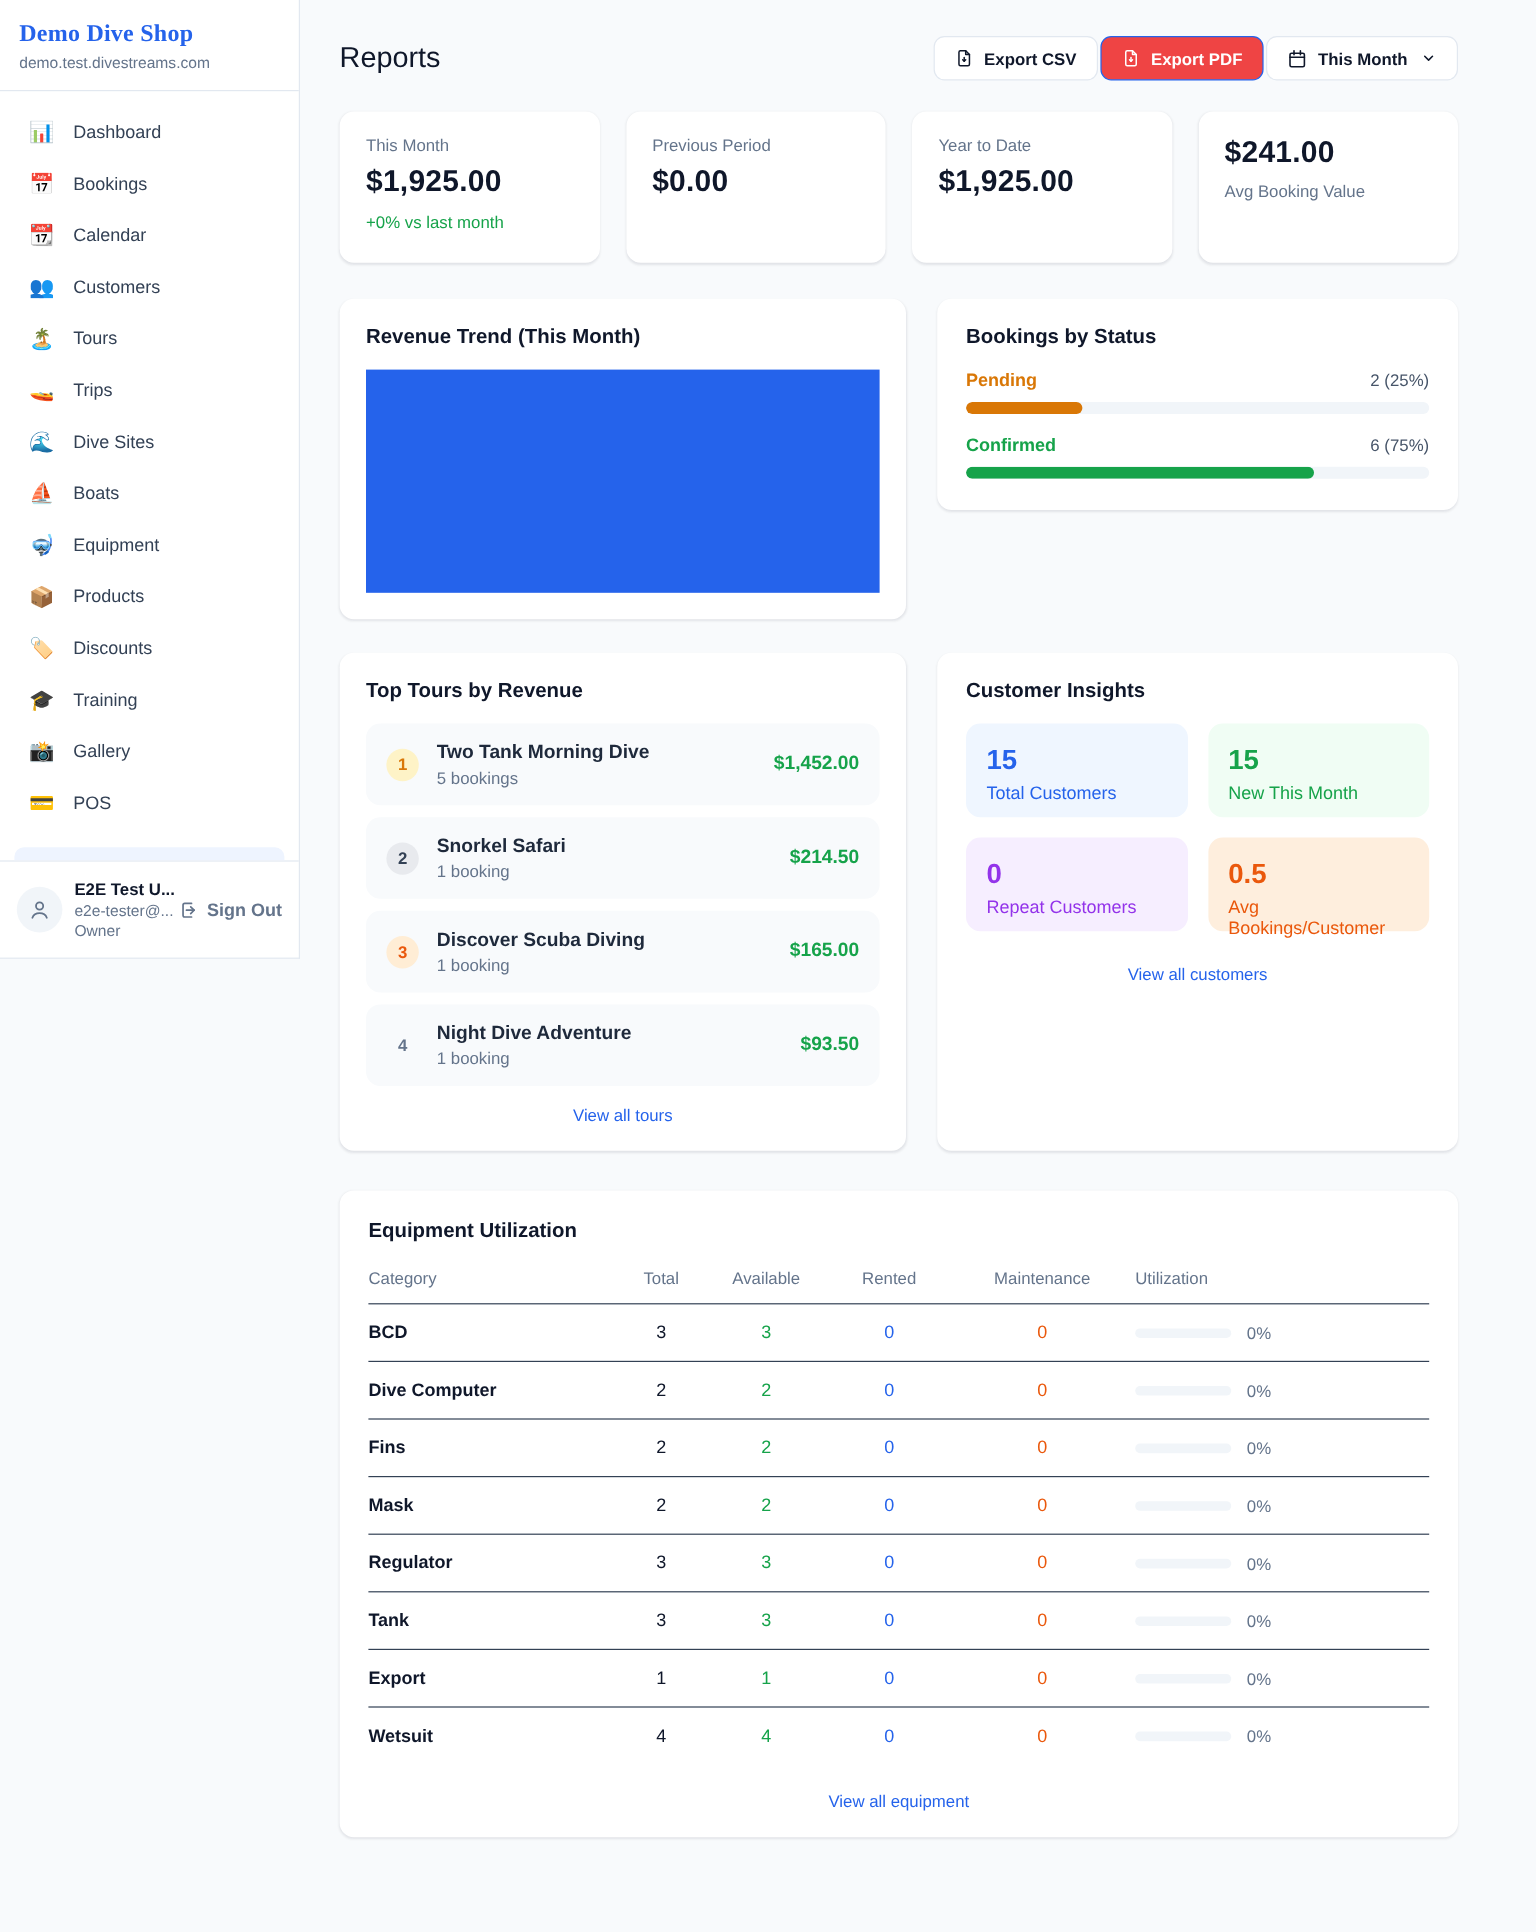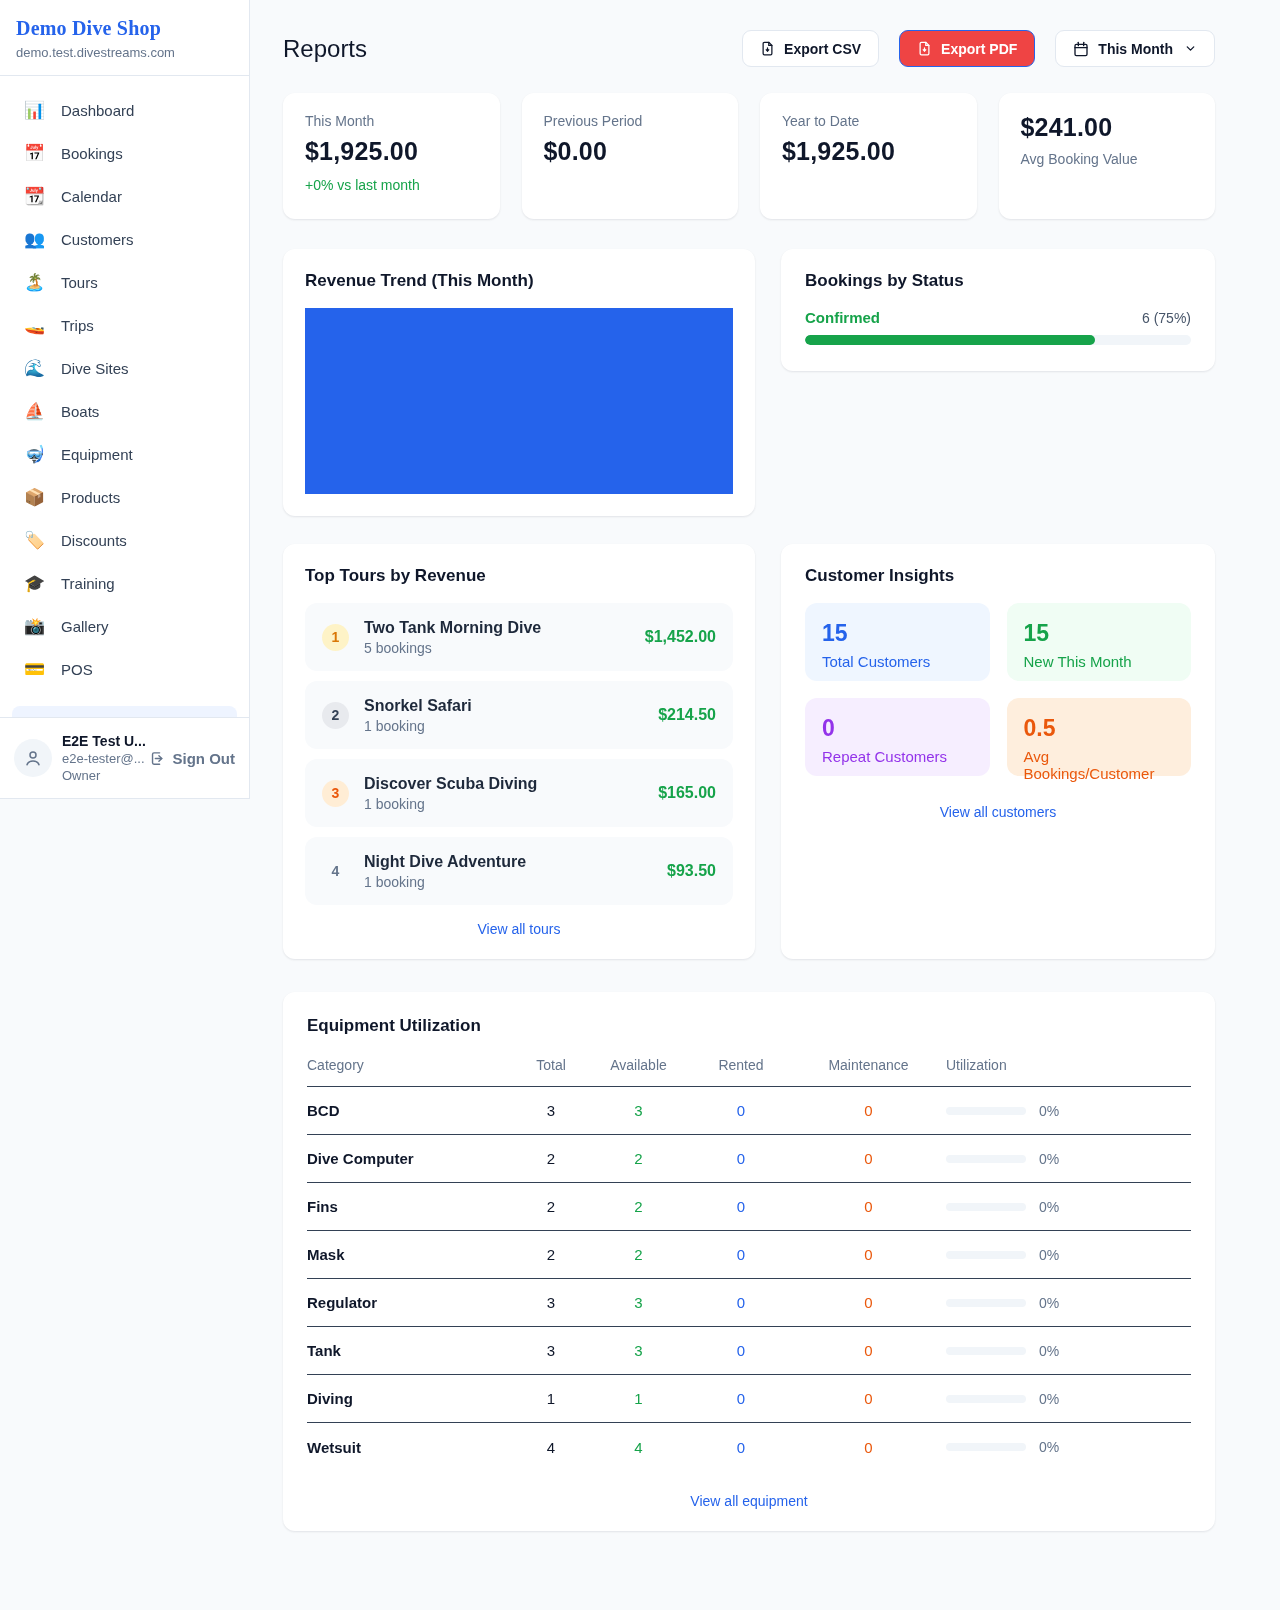--- a/index.html
+++ b/index.html
@@ -38,21 +38,21 @@
   .user-meta { min-width:0; }
   .user-name { font-size:14px; font-weight:bold; color:#0f172a; white-space:nowrap; }
   .user-email { font-size:13px; color:#64748b; margin-top:2px; white-space:nowrap; }
   .user-role { font-size:13px; color:#64748b; margin-top:2px; }
   .signout { margin-left:auto; display:flex; align-items:center; gap:7px; color:#64748b;
     font-size:15px; cursor:pointer; white-space:nowrap;font-weight:bold; }
   
   .main { position:absolute; left:250px; top:0; width:1030px; padding:30px 65px 0 33px; }
   .page-header { display:flex; align-items:center; justify-content:space-between; }
   .page-title { font-size:24px; font-weight:normal; color:#0f172a; }
-  .header-actions { display:flex; gap:20px; }
+  .header-actions { display:flex; gap:2px; }
   .btn {
     display:flex; align-items:center; gap:9px; height:37px; padding:0 17px;
     border-radius:9px; border:1px solid #e2e8f0; background:#fff;
     font-size:14px; font-weight:bold; color:#0f172a; cursor:pointer;
     font-family:"Liberation Sans", sans-serif;
   }
   .btn-primary { background:#ef4444; border-color:#2563eb; color:#fff; }
   .btn svg { flex:none; }
   .chev { margin-left:2px; }
   
@@ -297,20 +297,29 @@
 
   <div class="row-2">
     <div class="card" style="padding:22px;">
       <div class="card-title">Revenue Trend (This Month)</div>
       <div class="chart-block"></div>
     </div>
     <div class="card" style="padding:22px 24px 26px 24px;">
       <div class="card-title">Bookings by Status</div>
       <div>
 
+          <div class="status-row">
+            <div class="status-head">
+              <span class="status-label pending">Pending</span>
+              <span class="status-value">2 (25%)</span>
+            </div>
+            <div class="status-track">
+              <div class="status-fill pending" style="width: 25%;"></div>
+            </div>
+          </div>
 
           <div class="status-row">
             <div class="status-head">
               <span class="status-label confirmed">Confirmed</span>
               <span class="status-value">6 (75%)</span>
             </div>
             <div class="status-track">
               <div class="status-fill confirmed" style="width: 75%;"></div>
             </div>
           </div>
@@ -479,21 +488,21 @@
           <span class="eq-num eq-maint">0</span>
           <span class="eq-util">
             <span class="util-track">
               <span class="util-fill" style="display: block; width: 0%;"></span>
             </span>
             <span class="util-pct">0%</span>
           </span>
         </div>
 
         <div class="eq-grid eq-row">
-          <span class="eq-cat">Diving</span>
+          <span class="eq-cat">Export</span>
           <span class="eq-num eq-total">1</span>
           <span class="eq-num eq-avail">1</span>
           <span class="eq-num eq-rented">0</span>
           <span class="eq-num eq-maint">0</span>
           <span class="eq-util">
             <span class="util-track">
               <span class="util-fill" style="display: block; width: 0%;"></span>
             </span>
             <span class="util-pct">0%</span>
           </span>

